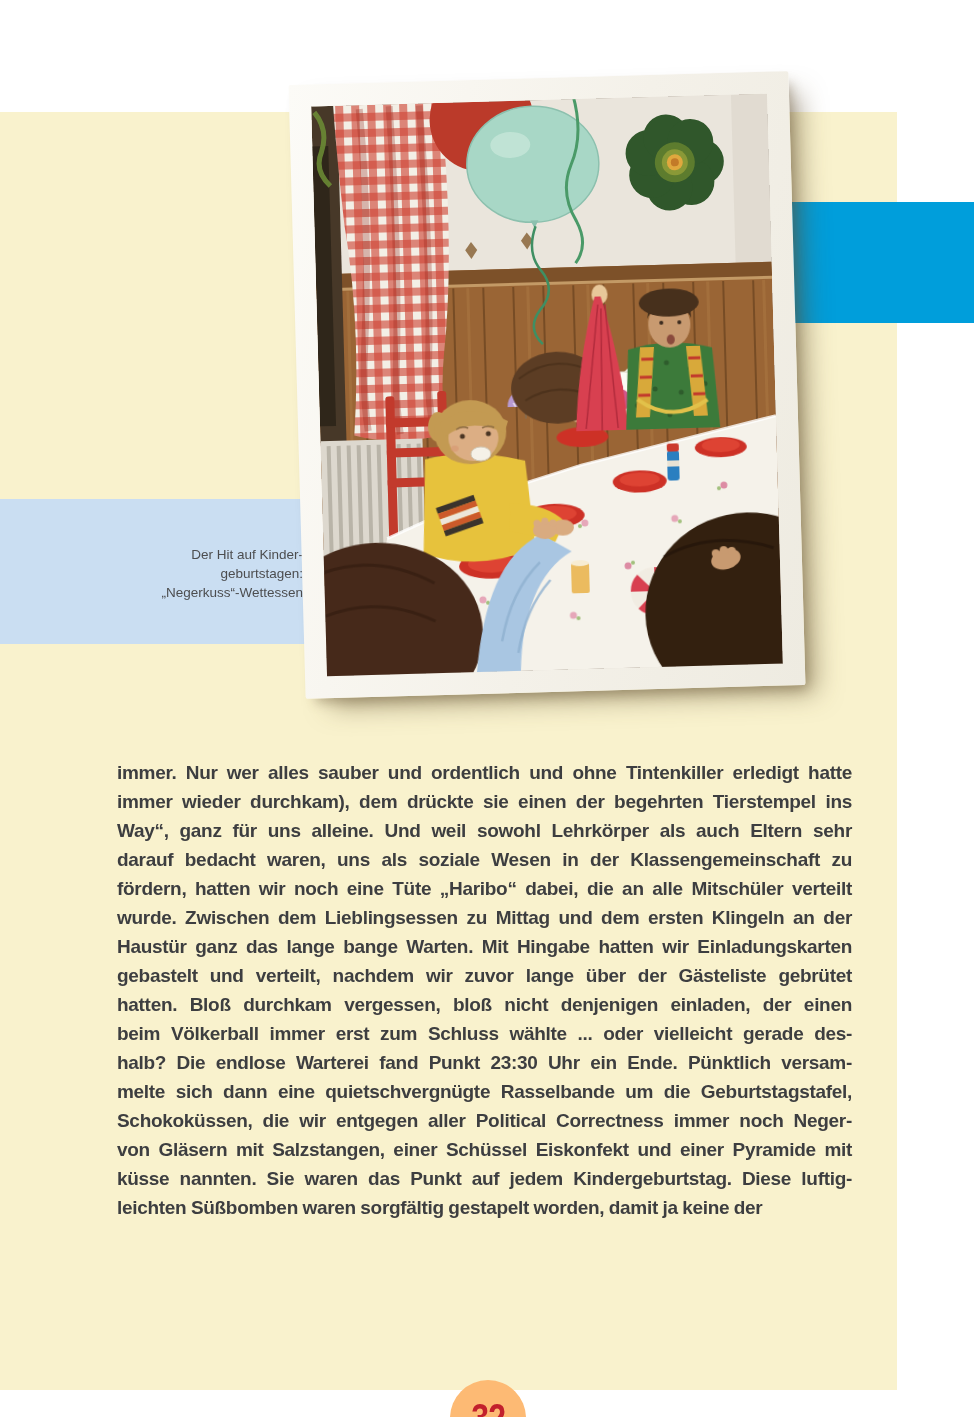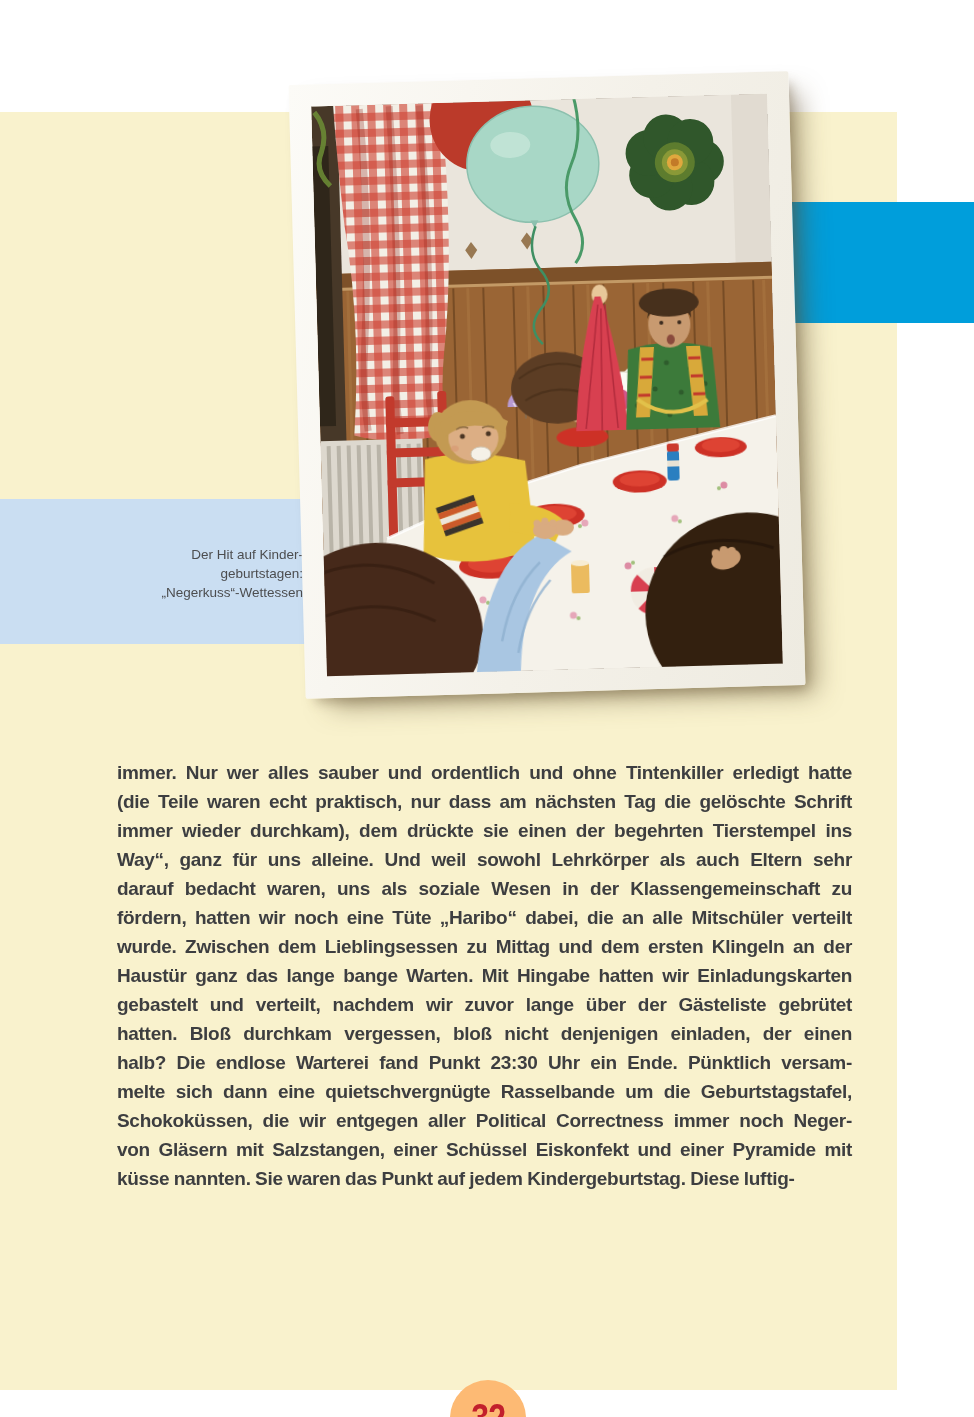--- a/index.html
+++ b/index.html
@@ -358,33 +358,34 @@
           <circle cx="392" cy="458" r="4" fill="#c89a70"></circle>
             <circle cx="400" cy="455" r="4" fill="#c89a70"></circle>
             <circle cx="408" cy="456" r="4" fill="#c89a70"></circle>
         </g>
       </svg>
     </div>
   </div>
 
   <div class="body-copy">
       <div class="body-line">immer. Nur wer alles sauber und ordentlich und ohne Tintenkiller erledigt hatte</div>
-      <div class="body-line">(die Teile waren echt praktisch, nur dass am nächsten Tag die gelöschte Schrift</div>
       <div class="body-line">immer wieder durchkam), dem drückte sie einen der begehrten Tierstempel ins</div>
       <div class="body-line">Way“, ganz für uns alleine. Und weil sowohl Lehrkörper als auch Eltern sehr</div>
       <div class="body-line">darauf bedacht waren, uns als soziale Wesen in der Klassengemeinschaft zu</div>
       <div class="body-line">fördern, hatten wir noch eine Tüte „Haribo“ dabei, die an alle Mitschüler verteilt</div>
       <div class="body-line">wurde. Zwischen dem Lieblingsessen zu Mittag und dem ersten Klingeln an der</div>
       <div class="body-line">Haustür ganz das lange bange Warten. Mit Hingabe hatten wir Einladungskarten</div>
       <div class="body-line">gebastelt und verteilt, nachdem wir zuvor lange über der Gästeliste gebrütet</div>
       <div class="body-line">hatten. Bloß durchkam vergessen, bloß nicht denjenigen einladen, der einen</div>
+      <div class="body-line">beim Völkerball immer erst zum Schluss wählte ... oder vielleicht gerade des-</div>
       <div class="body-line">halb? Die endlose Warterei fand Punkt 23:30 Uhr ein Ende. Pünktlich versam-</div>
       <div class="body-line">melte sich dann eine quietschvergnügte Rasselbande um die Geburtstagstafel,</div>
       <div class="body-line">Schokoküssen, die wir entgegen aller Political Correctness immer noch Neger-</div>
       <div class="body-line">von Gläsern mit Salzstangen, einer Schüssel Eiskonfekt und einer Pyramide mit</div>
       <div class="body-line">küsse nannten. Sie waren das Punkt auf jedem Kindergeburtstag. Diese luftig-</div>
+      <div class="body-line">leichten Süßbomben waren sorgfältig gestapelt worden, damit ja keine der</div>
     </div>
 
   <div class="page-number-badge">
     <span class="page-number">32</span>
   </div>
 
 </div>
 
 </body></html>

